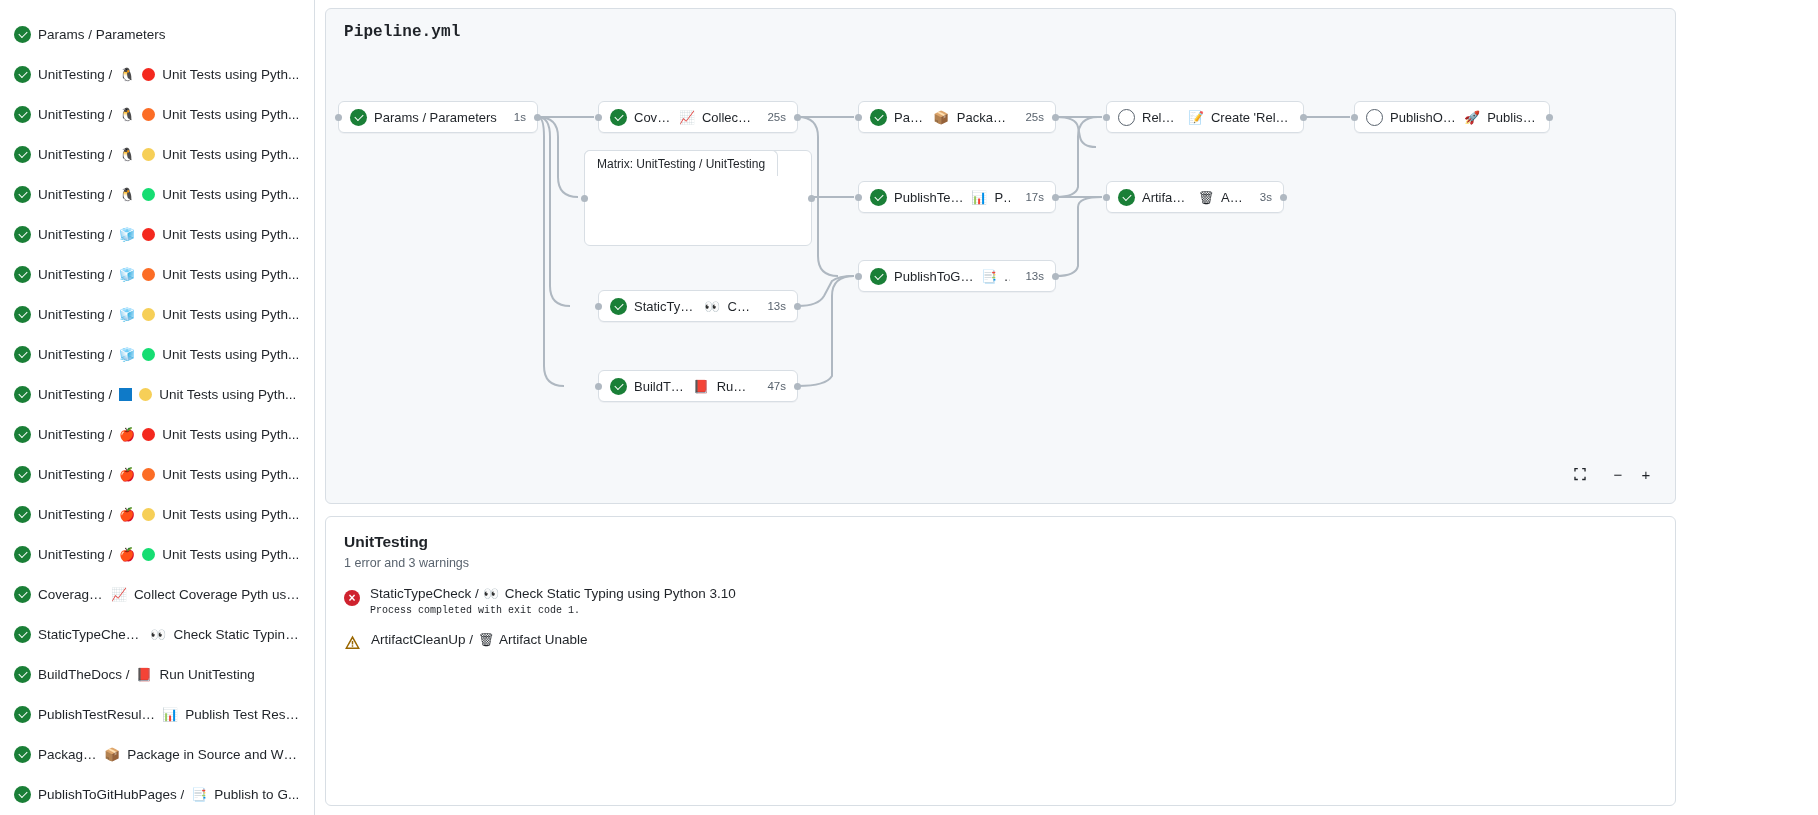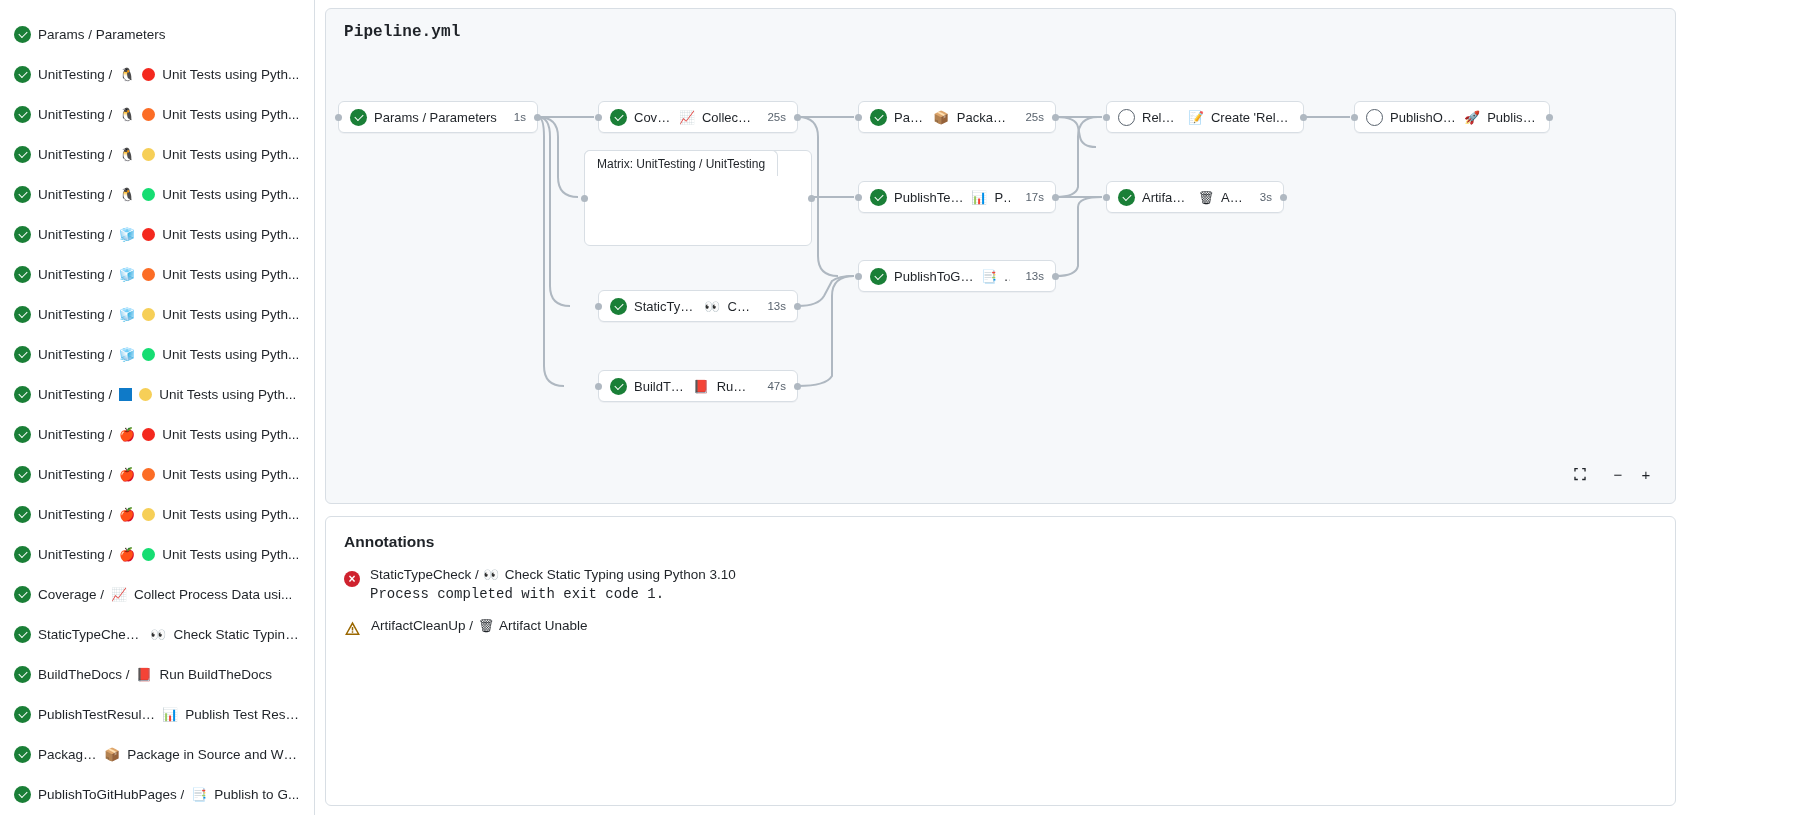--- a/index.html
+++ b/index.html
@@ -257,21 +257,21 @@
     color: #1f2328;
     display: flex;
     align-items: center;
     gap: 5px;
     flex-wrap: nowrap;
     white-space: nowrap;
   }
   .annot-head .bold { font-weight: 400; }
   .annot-msg {
     margin-top: 4px;
-    font-size: 14px;
+    font-size: 10px;
     color: #1f2328;
     font-family: "Liberation Mono", monospace;
   }
   .ico-err {
     width: 16px; height: 16px;
     border-radius: 50%;
     background: #cf222e;
     display: inline-flex;
     align-items: center; justify-content: center;
     color: #fff; font-size: 12px; font-weight: bold;
@@ -377,33 +377,33 @@
           <span class="st success"></span>
           <span class="job-label">UnitTesting / </span>
           <span class="emo">🍎</span>
           <span class="dot" style="background: rgb(22, 221, 114);"></span>
           <span class="job-label">Unit Tests using Pyth...</span>
         </div>
         <div class="job-item">
           <span class="st success"></span>
           <span class="job-label">Coverage / </span>
           <span class="emo">📈</span>
-          <span class="job-label">Collect Process Data usi...</span>
+          <span class="job-label">Collect Coverage Pyth usi...</span>
         </div>
         <div class="job-item">
           <span class="st success"></span>
           <span class="job-label">StaticTypeCheck / </span>
           <span class="emo">👀</span>
           <span class="job-label">Check Static Typing...</span>
         </div>
         <div class="job-item">
           <span class="st success"></span>
           <span class="job-label">BuildTheDocs / </span>
           <span class="emo">📕</span>
-          <span class="job-label">Run BuildTheDocs</span>
+          <span class="job-label">Run UnitTesting</span>
         </div>
         <div class="job-item">
           <span class="st success"></span>
           <span class="job-label">PublishTestResults / </span>
           <span class="emo">📊</span>
           <span class="job-label">Publish Test Resu...</span>
         </div>
         <div class="job-item">
           <span class="st success"></span>
           <span class="job-label">Package / </span>
@@ -568,21 +568,22 @@
           <span class="zc-sep">
             <button class="zc-btn">−</button>
             <button class="zc-btn">+</button>
           </span>
         </div>
 
       </div>
     </section>
 
     <section class="annot-panel">
-      <div class="annot-title">Annotations</div>
+      <div class="annot-title">UnitTesting</div>
+      <div class="annot-sub">1 error and 3 warnings</div>
       <div id="annot-list">
           <div class="annot-row">
             <span class="annot-icon"><span class="ico-err">×</span></span>
             <div class="annot-body">
               <div class="annot-head">
                 <span>StaticTypeCheck / </span>
                 <span class="emo">👀</span>
                 <span class="bold">Check Static Typing using Python 3.10</span>
               </div>
               <div class="annot-msg">Process completed with exit code 1.</div>

